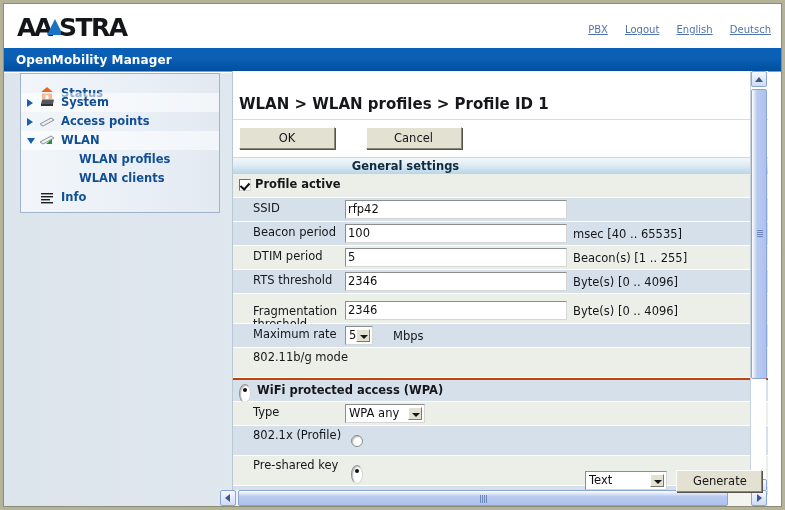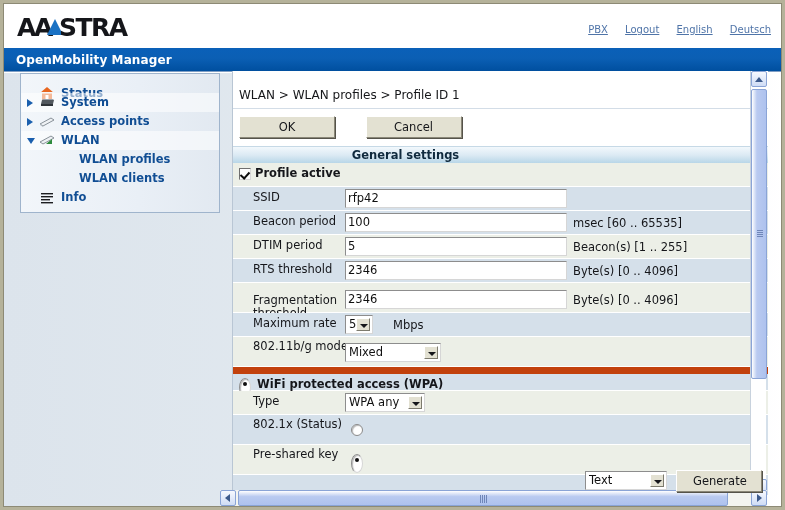--- a/index.html
+++ b/index.html
@@ -114,23 +114,24 @@
   .content {
     position: absolute;
     left: 228px; top: -2px;
     width: 536px; height: 424px;
     background: #ffffff;
     border-left: 1px solid #b9c6d4;
     border-right: 0;
     overflow: hidden;
   }
   .crumb {
-    padding: 17px 0 0 6px;
-    font-size: 12px;
+    padding: 24px 0 0 6px;
+    font-size: 15px;
     color: #16171a;
+    font-weight: bold;
   }
   .crumbline {
     margin: 6px 0 0 0;
     height: 1px;
     background: #d3dde7;
   }
   .btnrow { padding: 7px 0 8px 6px; }
   .btn {
     display: inline-block;
     background: #e3e1d2;
@@ -471,21 +472,21 @@
 
       <div class="row blue">
         <span class="lbl">SSID</span>
         <span class="inp">rfp42</span>
       </div>
 
 
       <div class="row blue">
         <span class="lbl">Beacon period</span>
         <span class="inp">100</span>
-        <span class="unit">msec [60 .. 65535]</span>
+        <span class="unit">msec [40 .. 65535]</span>
       </div>
 
       <div class="row green">
         <span class="lbl">DTIM period</span>
         <span class="inp">5</span>
         <span class="unit">Beacon(s) [1 .. 255]</span>
       </div>
 
       <div class="row blue">
         <span class="lbl">RTS threshold</span>
@@ -503,41 +504,37 @@
         <span class="lbl">Maximum rate</span>
         <span class="sel" style="left:112px; top:2px; width:28px">
           <span>54</span>
           <span class="selarrow"></span>
         </span>
         <span class="unit" style="left:160px; top:5px">Mbps</span>
       </div>
 
       <div class="row green" style="height:30px">
         <span class="lbl" style="top:3px">802.11b/g mode</span>
-        <span class="sel" style="left:112px; top:6px; width:96px">
-          <span>Mixed</span>
-          <span class="selarrow"></span>
-        </span>
-      </div>
-
-      <div class="row blue" style="height:20px; border-top:7px solid #c2410c">
+      </div>
+
+      <div class="row blue" style="height:20px; border-top:2px solid #c2410c">
         <span class="rb sel" style="left:6px; top:4px"></span>
         <span class="cblabel bold" style="left:24px; top:3px">WiFi protected access (WPA)</span>
       </div>
 
       <div class="row green" style="height:22px">
         <span class="lbl">Type</span>
         <span class="sel" style="left:112px; top:2px; width:80px">
           <span>WPA any</span>
           <span class="selarrow"></span>
         </span>
       </div>
 
       <div class="row blue" style="height:30px">
-        <span class="lbl" style="top:3px">802.1x (Status)</span>
+        <span class="lbl" style="top:3px">802.1x (Profile)</span>
         <span class="rb" style="left:118px; top:9px"></span>
       </div>
 
       <div class="row green" style="height:30px">
         <span class="lbl" style="top:3px">Pre-shared key</span>
         <span class="rb sel" style="left:118px; top:9px"></span>
       </div>
 
       <div class="row blue" style="height:26px">
         

